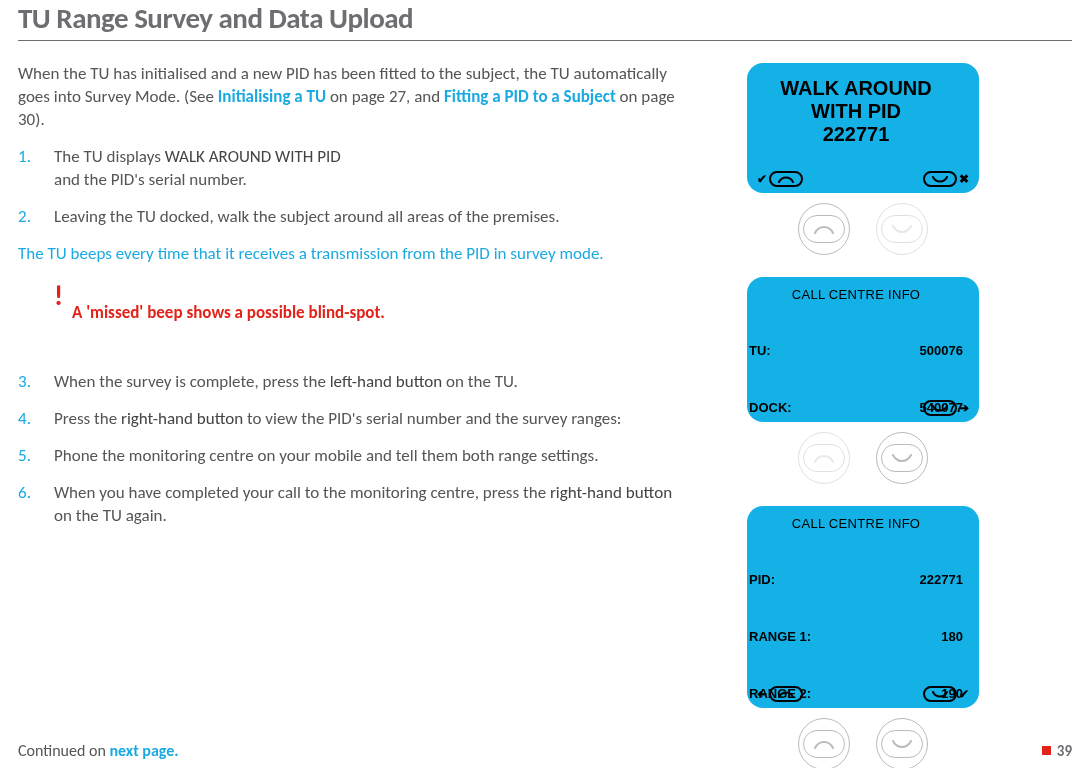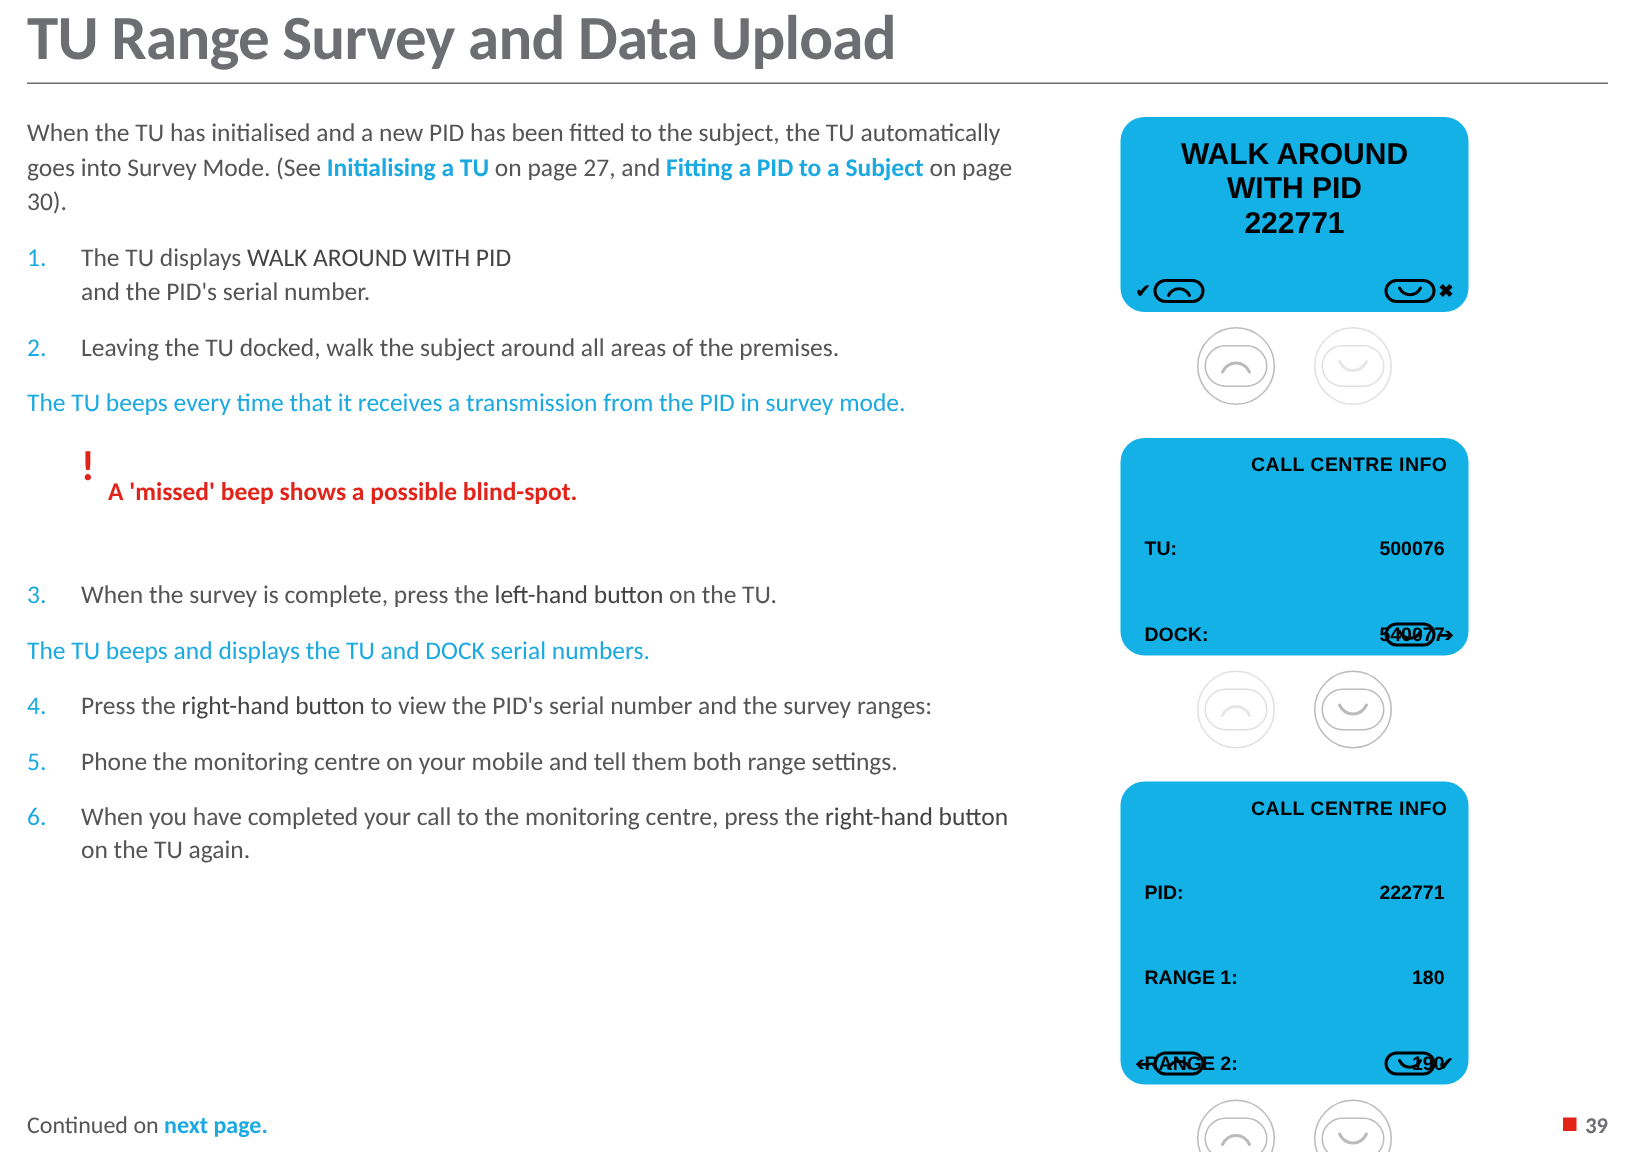--- a/index.html
+++ b/index.html
@@ -8,21 +8,21 @@
     font-family: "Gill Sans", "Gill Sans MT", Calibri, sans-serif;
     background: #fff;
     color: #444;
     width: 1090px;
     height: 768px;
     overflow: hidden;
     position: relative;
     box-sizing: border-box;
   }
   h1.title {
-    font-size: 42px;
+    font-size: 29px;
     font-weight: bold;
     color: #6d6e71;
     margin: 0 0 4px 0;
     padding: 0 0 0 18px;
     letter-spacing: -0.5px;
   }
   .rule {
     border: 0;
     border-top: 1.5px solid #6d6e71;
     margin: 0 18px 22px 18px;
@@ -106,38 +106,38 @@
     width: 290px;
     margin-left: 30px;
     font-family: Arial, Helvetica, sans-serif;
   }
   .device {
     margin-bottom: 22px;
   }
   .screen {
     background: #14b1e7;
     border-radius: 16px;
-    padding: 10px 14px 6px 14px;
+    padding: 10px 14px 6px 0;
     color: #000;
     width: 232px;
     margin: 0 auto;
     box-sizing: border-box;
     min-height: 120px;
     position: relative;
   }
   .screen.big .s-title {
     font-size: 20px;
     font-weight: bold;
     text-align: center;
     line-height: 1.15;
   }
   .screen .s-heading {
     font-size: 13px;
-    font-weight: bold;
-    text-align: right;
+    font-weight: normal;
+    text-align: center;
     margin-bottom: 4px;
     letter-spacing: 0.3px;
   }
   .kv {
     display: flex;
     justify-content: space-between;
     font-size: 13px;
     font-weight: bold;
     padding: 1px 2px;
     margin-top: 40px;
@@ -217,21 +217,20 @@
     <div class="warn">
       <span class="bang">!</span>
       <br>
       <span>A 'missed' beep shows a possible blind-spot.</span>
     </div>
     <ol class="steps" start="3" style="counter-reset: step 2; margin-top: 47px;">
       <li>
         <span>When the survey is complete, press the </span><span class="emph-bold">left-hand button</span><span> on the TU.</span>
       </li>
     </ol>
-    <p class="note-blue">The TU beeps and displays the TU and DOCK serial numbers.</p>
     <ol class="steps" start="4" style="counter-reset: step 3;">
       <li>
         <span>Press the </span><span class="emph-bold">right-hand button</span><span> to view the PID's serial number and the survey ranges:</span>
       </li>
       <li>
         <span>Phone the monitoring centre on your mobile and tell them both range settings.</span>
       </li>
       <li>
         <span>When you have completed your call to the monitoring centre, press the </span><span class="emph-bold">right-hand button</span><span> on the TU again.</span>
       </li>

